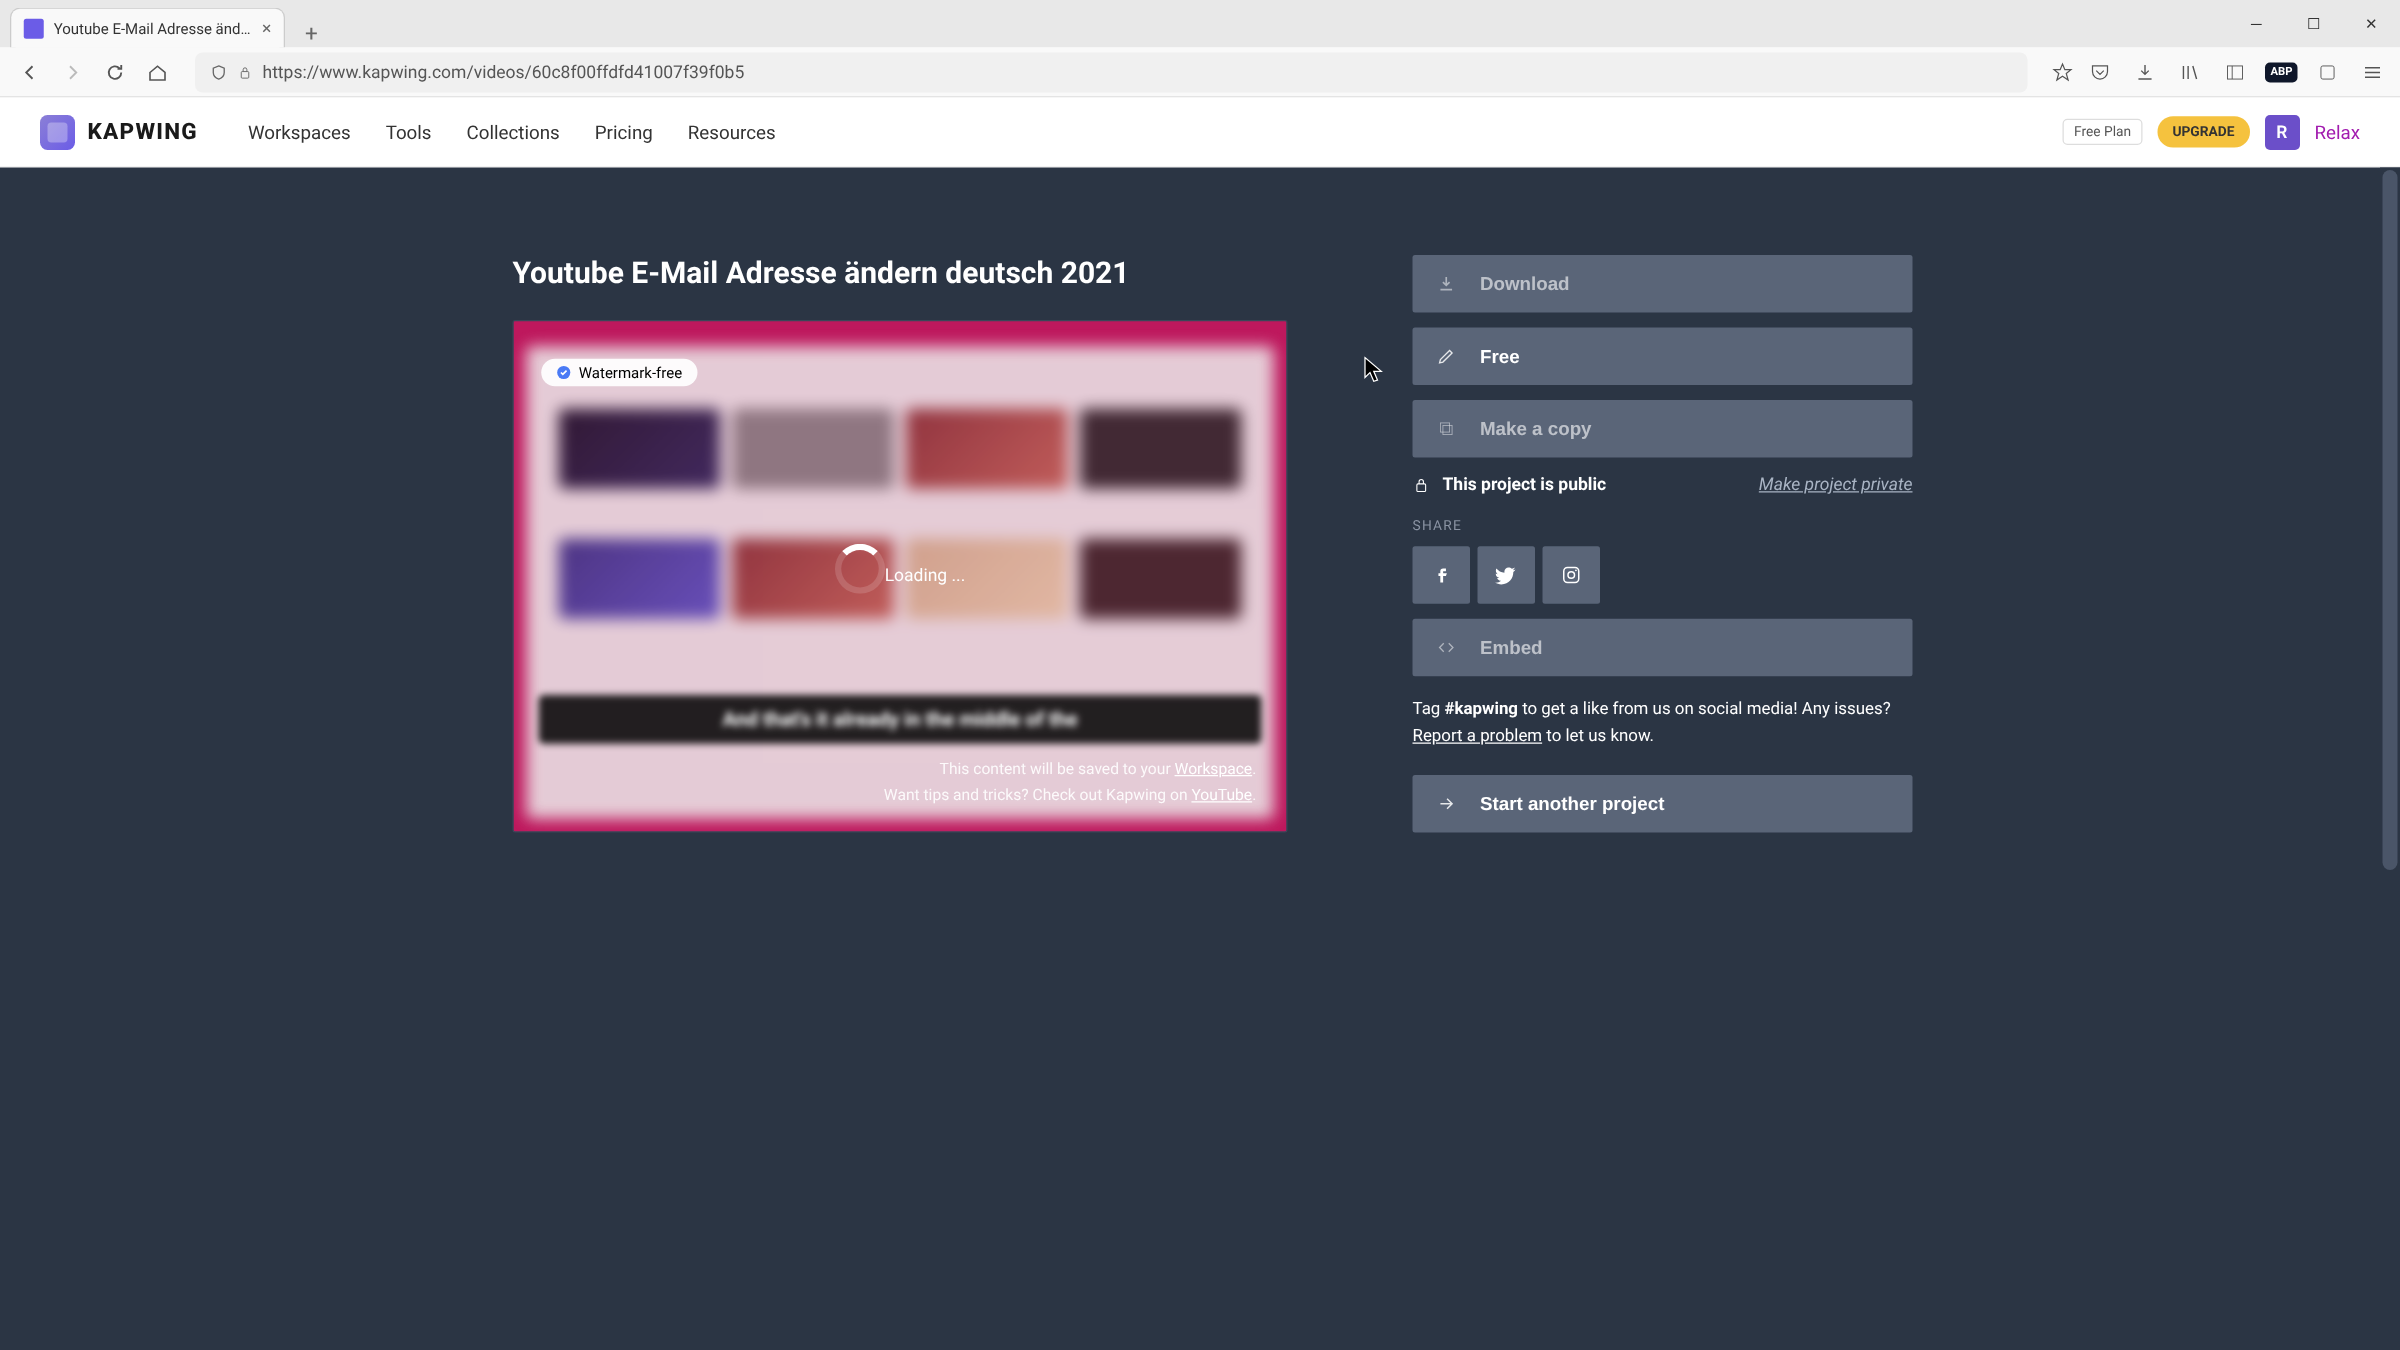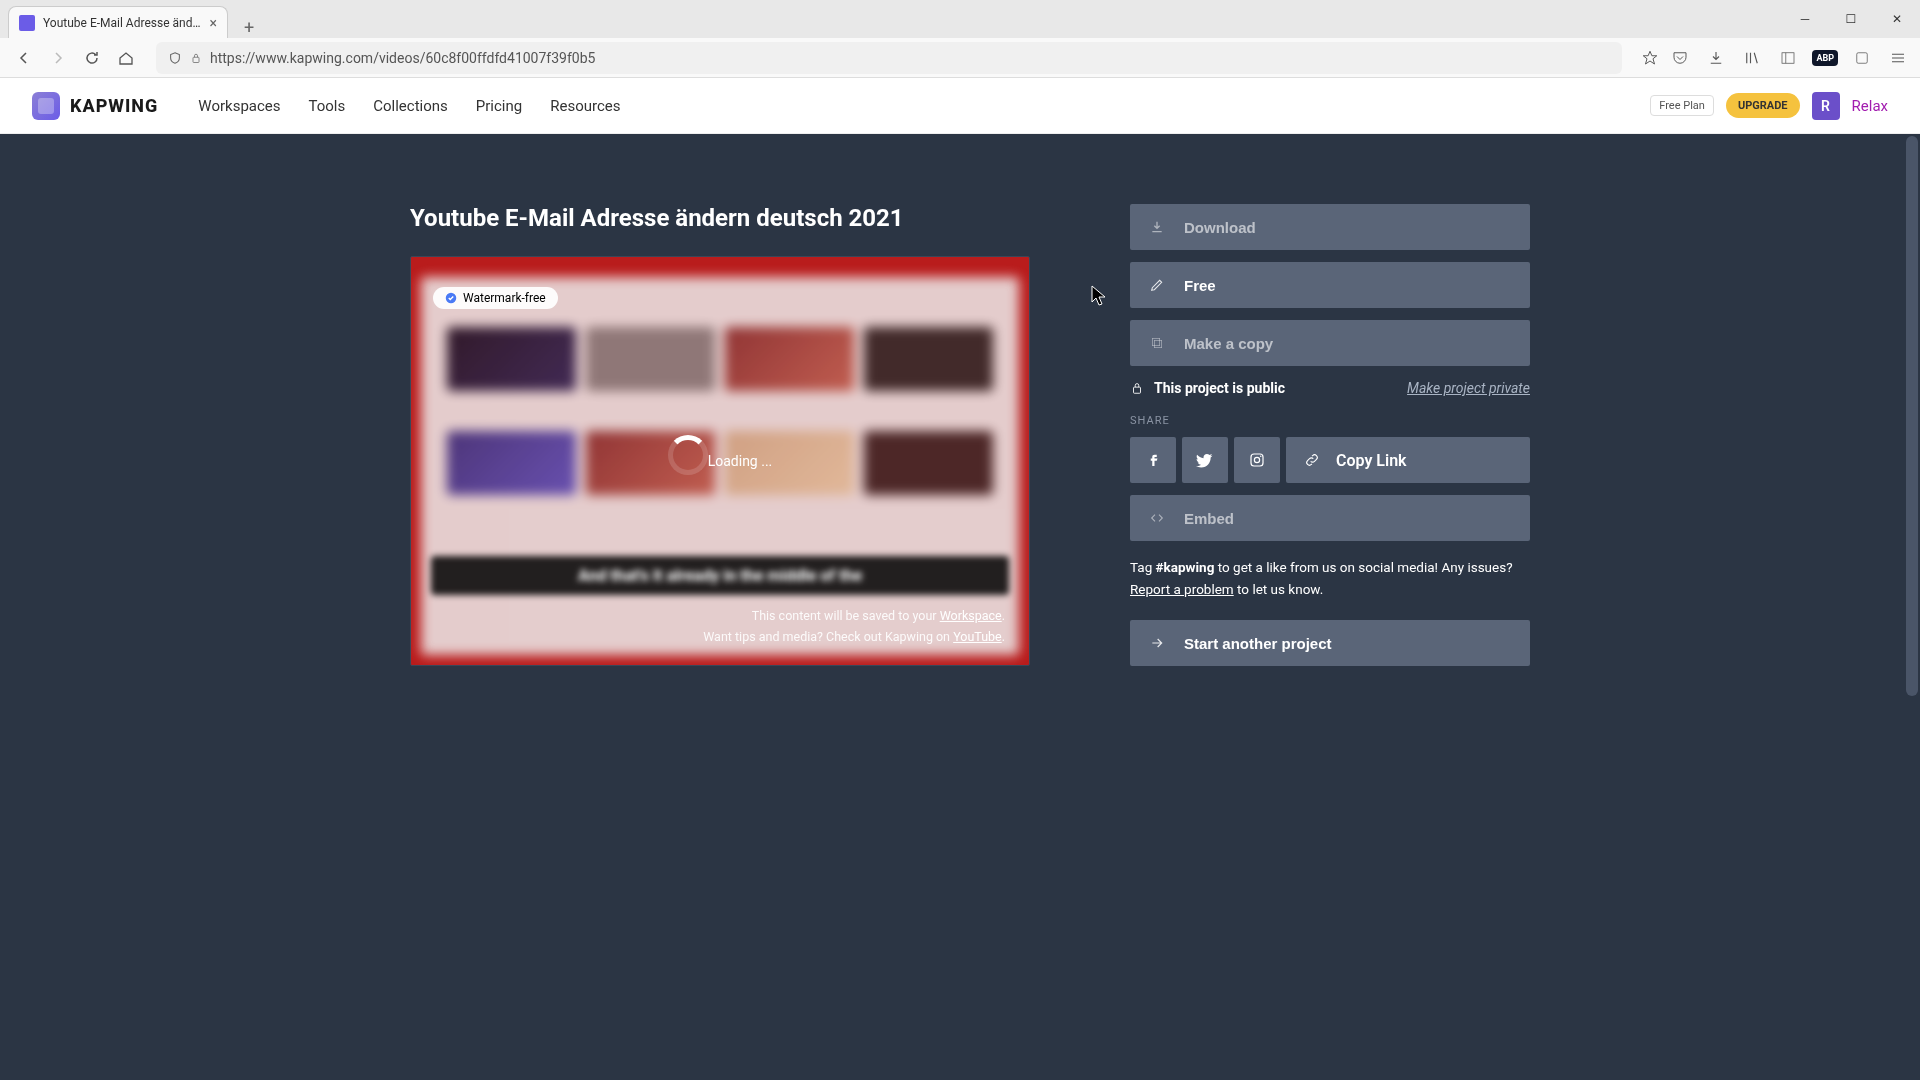--- a/index.html
+++ b/index.html
@@ -40,21 +40,21 @@
     .username { font-size: 15px; color: #a21caf; }
 
     
     .page-body { background: #2b3544; height: calc(100% - 134px); overflow: auto; }
     .content { max-width: 1180px; margin: 0 auto; padding: 70px 40px; display: flex; gap: 100px; }
     .left-col { flex: 0 0 620px; }
     .right-col { flex: 0 0 400px; }
 
     .video-title { color: #fff; font-size: 24px; font-weight: 700; margin-bottom: 24px; }
 
-    .video-preview { background: #b91c1c; border: 1px solid #3a4658; border-radius: 2px; position: relative; height: 410px; overflow: hidden; padding-left: 16px; }
+    .video-preview { background: #be185d; border: 1px solid #3a4658; border-radius: 2px; position: relative; height: 410px; overflow: hidden; padding-left: 16px; }
     .watermark-chip { position: absolute; top: 30px; left: 22px; background: rgba(255,255,255,0.92); border-radius: 14px; padding: 4px 12px; font-size: 12px; display: flex; align-items: center; gap: 6px; z-index: 3; }
     .watermark-chip svg { width: 12px; height: 12px; }
     .blur-content { filter: blur(6px); opacity: 0.85; position: absolute; inset: 20px 10px 10px 10px; background: #ececec; border-radius: 4px; padding: 10px; }
     .thumb-row { display: flex; gap: 10px; margin: 40px 16px 12px; }
     .thumb { flex: 1; height: 64px; border-radius: 4px; }
     .t1{background:linear-gradient(135deg,#1a1a2e,#2d2d5f)}.t2{background:#888}.t3{background:linear-gradient(135deg,#8a3a3a,#c26a5a)}.t4{background:#2d2d2d}
     .t5{background:linear-gradient(135deg,#3a3a8a,#5a5aca)}.t6{background:linear-gradient(135deg,#d4b896,#e8d4b0)}.t7{background:#3a2a2a}
     .caption-bar { position: absolute; bottom: 70px; left: 20px; right: 20px; background: rgba(0,0,0,0.85); color: #fff; padding: 10px; text-align: center; font-weight: 700; filter: blur(3px); border-radius: 4px; }
     .loading-overlay { position: absolute; inset: 0; display: flex; flex-direction: row; align-items: center; justify-content: center; color: #fff; z-index: 2; }
     .spinner { width: 40px; height: 40px; border: 5px solid rgba(255,255,255,0.15); border-top-color: #fff; border-radius: 50%; margin-bottom: 12px; animation: spin 1s linear infinite; }
@@ -231,21 +231,21 @@
         </div>
         <div class="caption-bar">And that's it already in the middle of the</div>
 
         <div class="loading-overlay">
           <div class="spinner"></div>
           <span class="loading-text">Loading ...</span>
         </div>
 
         <div class="hint-text">
           <div><span>This content will be saved to your </span><a>Workspace</a>.</div>
-          <div><span>Want tips and media? Check out Kapwing on </span><a>YouTube</a>.</div>
+          <div><span>Want tips and tricks? Check out Kapwing on </span><a>YouTube</a>.</div>
         </div>
       </div>
     </div>
 
     <div class="right-col">
       <button class="action-btn muted">
         <span class="icon">
             <svg width="16" height="16" viewBox="0 0 24 24">
               <path d="M12 4v10m-4-4l4 4 4-4M5 19h14" stroke="currentColor" stroke-width="2" fill="none"></path>
             </svg>
@@ -296,26 +296,20 @@
               <path d="M22 6c-1 .5-2 .8-3 .9 1-.6 1.8-1.6 2.2-2.8-1 .6-2 1-3.2 1.3C17 4.4 15.8 4 14.5 4c-2.5 0-4.5 2-4.5 4.5 0 .4 0 .7.1 1C6.5 9.3 3.5 7.5 1.5 5c-.4.7-.6 1.5-.6 2.3 0 1.6.8 3 2 3.8-.8 0-1.5-.2-2.1-.6v.1c0 2.2 1.6 4 3.6 4.4-.4.1-.8.2-1.2.2-.3 0-.6 0-.9-.1.6 1.8 2.3 3.1 4.3 3.1C5 19.5 3 20.2 1 20.2c-.3 0-.7 0-1-.1C2 21.4 4.3 22 6.8 22c8.2 0 12.7-6.8 12.7-12.7v-.6c.9-.6 1.6-1.4 2.2-2.3z" fill="currentColor"></path>
             </svg>
           </div>
         <div class="social-btn">
             <svg width="18" height="18" viewBox="0 0 24 24">
               <rect x="4" y="4" width="16" height="16" rx="4" stroke="currentColor" stroke-width="1.6" fill="none"></rect>
               <circle cx="12" cy="12" r="3.5" stroke="currentColor" stroke-width="1.6" fill="none"></circle>
               <circle cx="17" cy="7" r="1" fill="currentColor"></circle>
             </svg>
           </div>
-        <div class="copy-link-btn">
-          <svg width="16" height="16" viewBox="0 0 24 24">
-              <path d="M10 14a4 4 0 005.7 0l3-3a4 4 0 00-5.7-5.7l-1 1M14 10a4 4 0 00-5.7 0l-3 3a4 4 0 005.7 5.7l1-1" stroke="currentColor" stroke-width="1.6" fill="none"></path>
-            </svg>
-          <span>Copy Link</span>
-        </div>
       </div>
 
       <button class="action-btn muted">
         <span class="icon">
             <svg width="16" height="16" viewBox="0 0 24 24">
               <path d="M9 7l-5 5 5 5M15 7l5 5-5 5" stroke="currentColor" stroke-width="1.6" fill="none"></path>
             </svg>
           </span>
         <span>Embed</span>
       </button>

